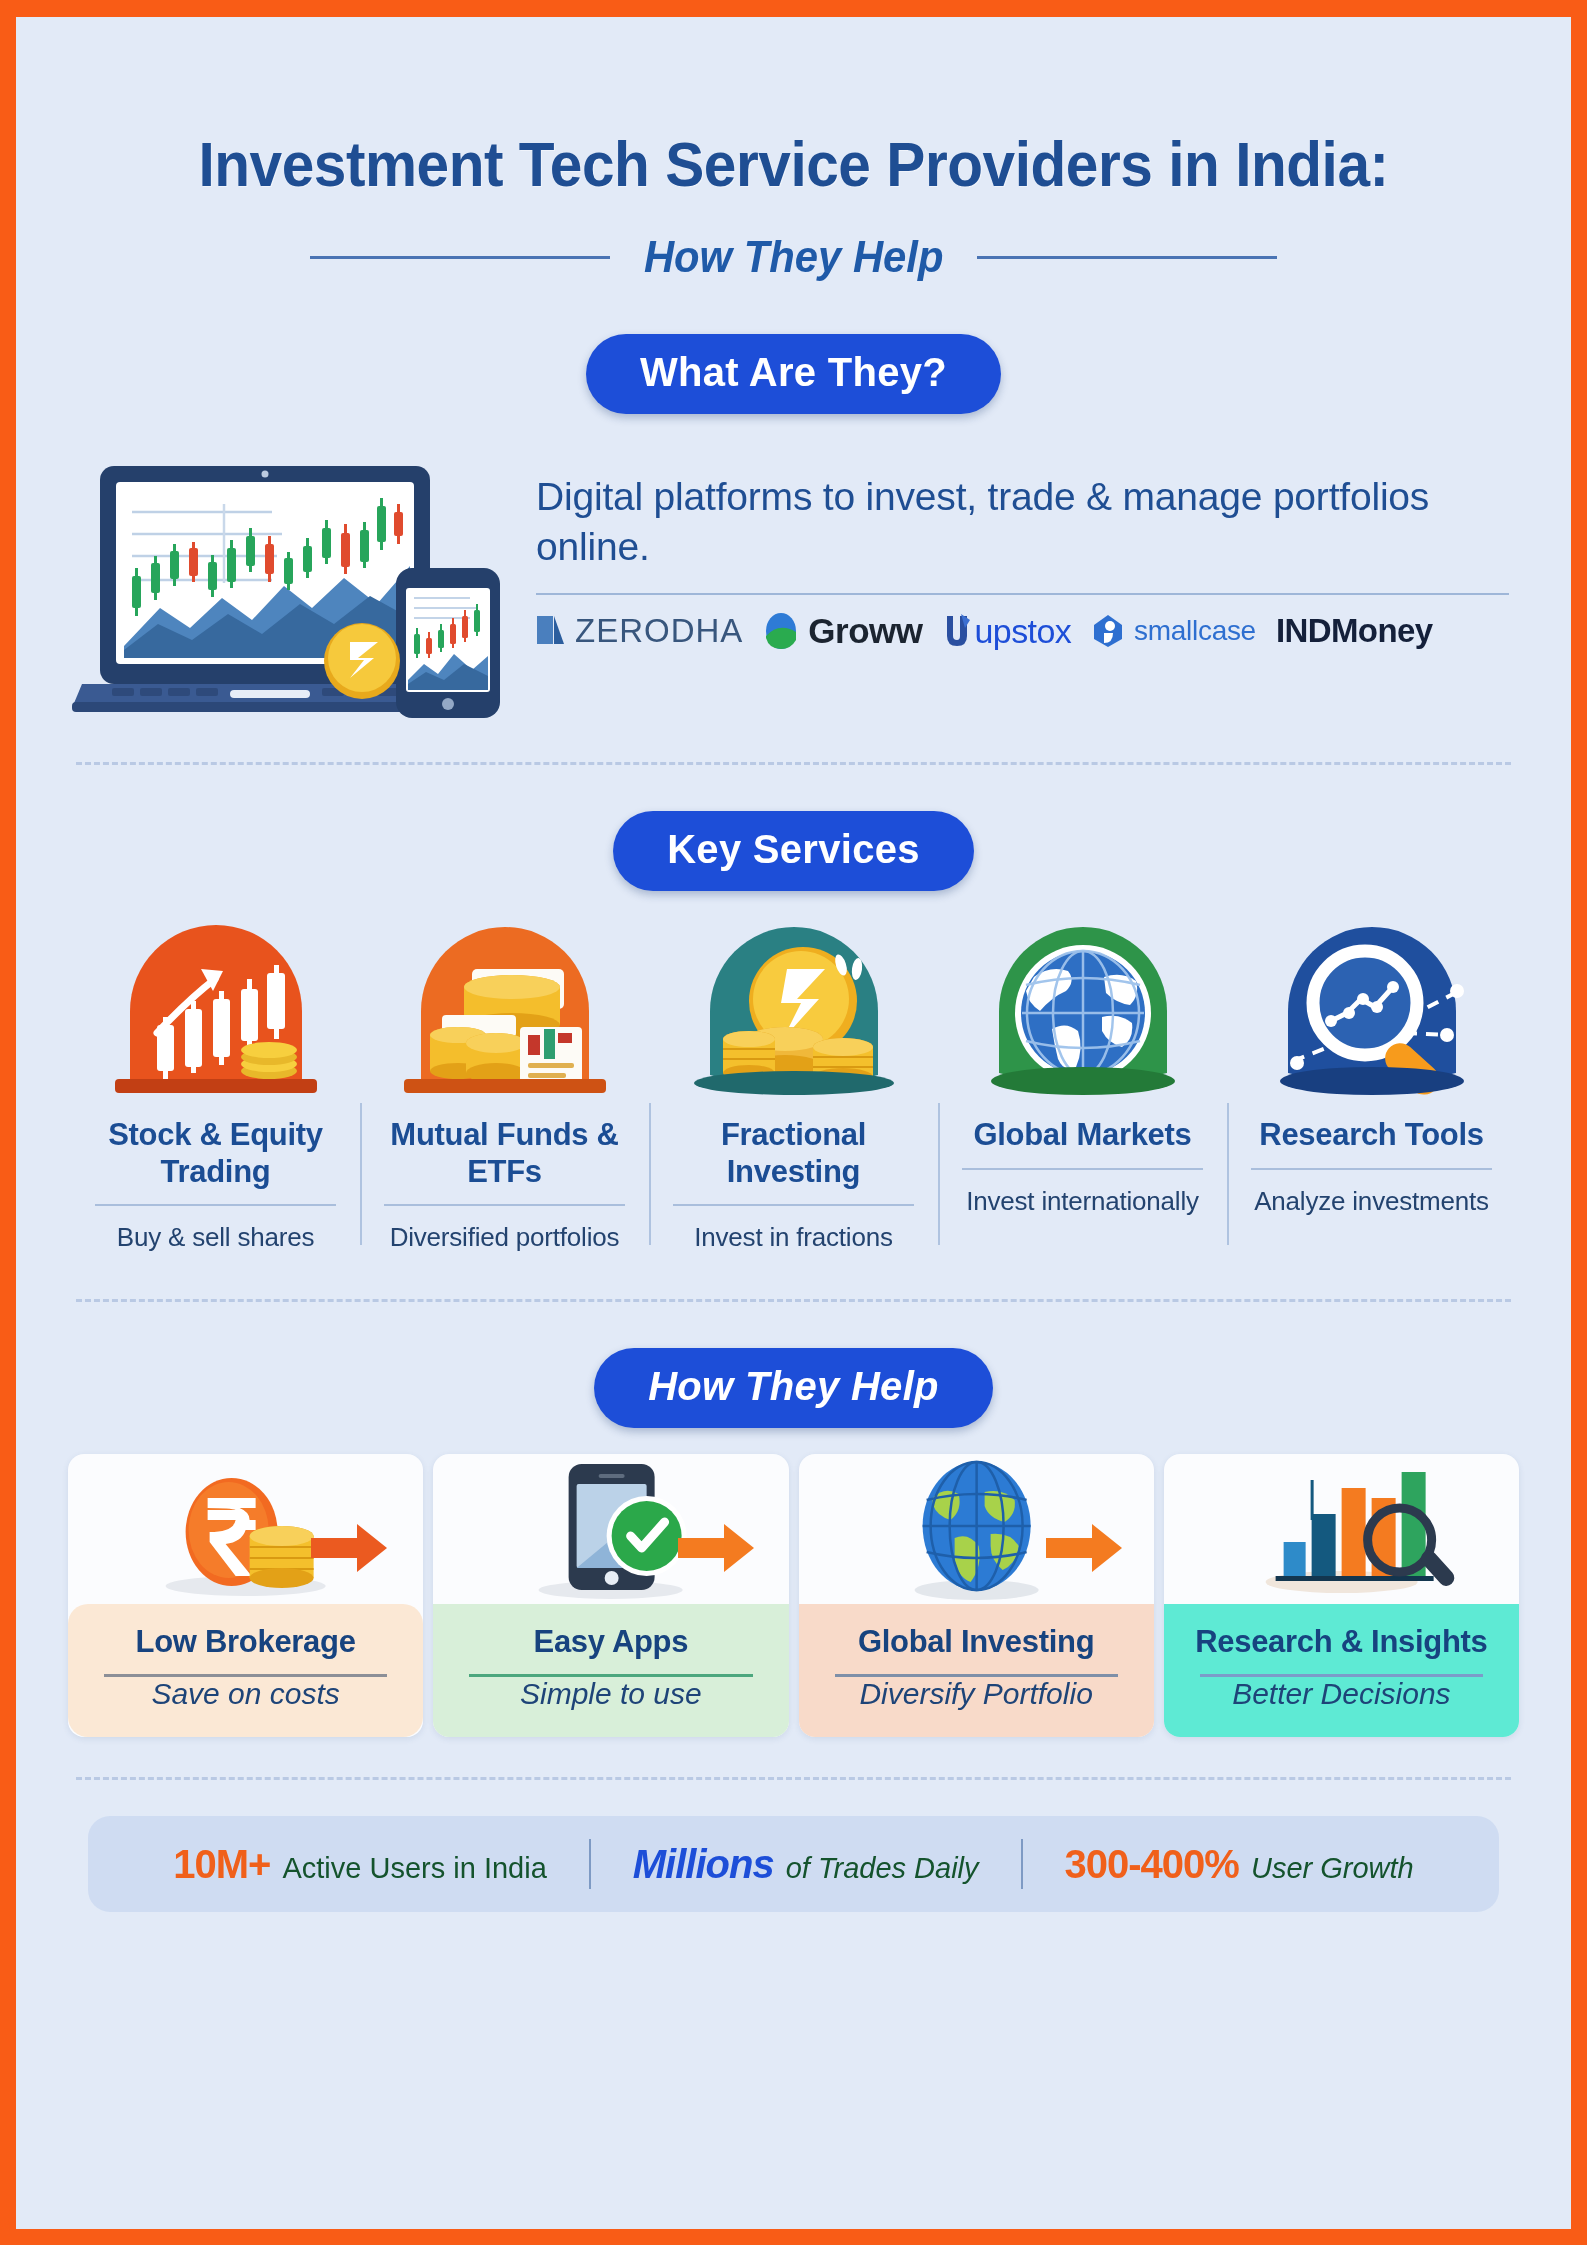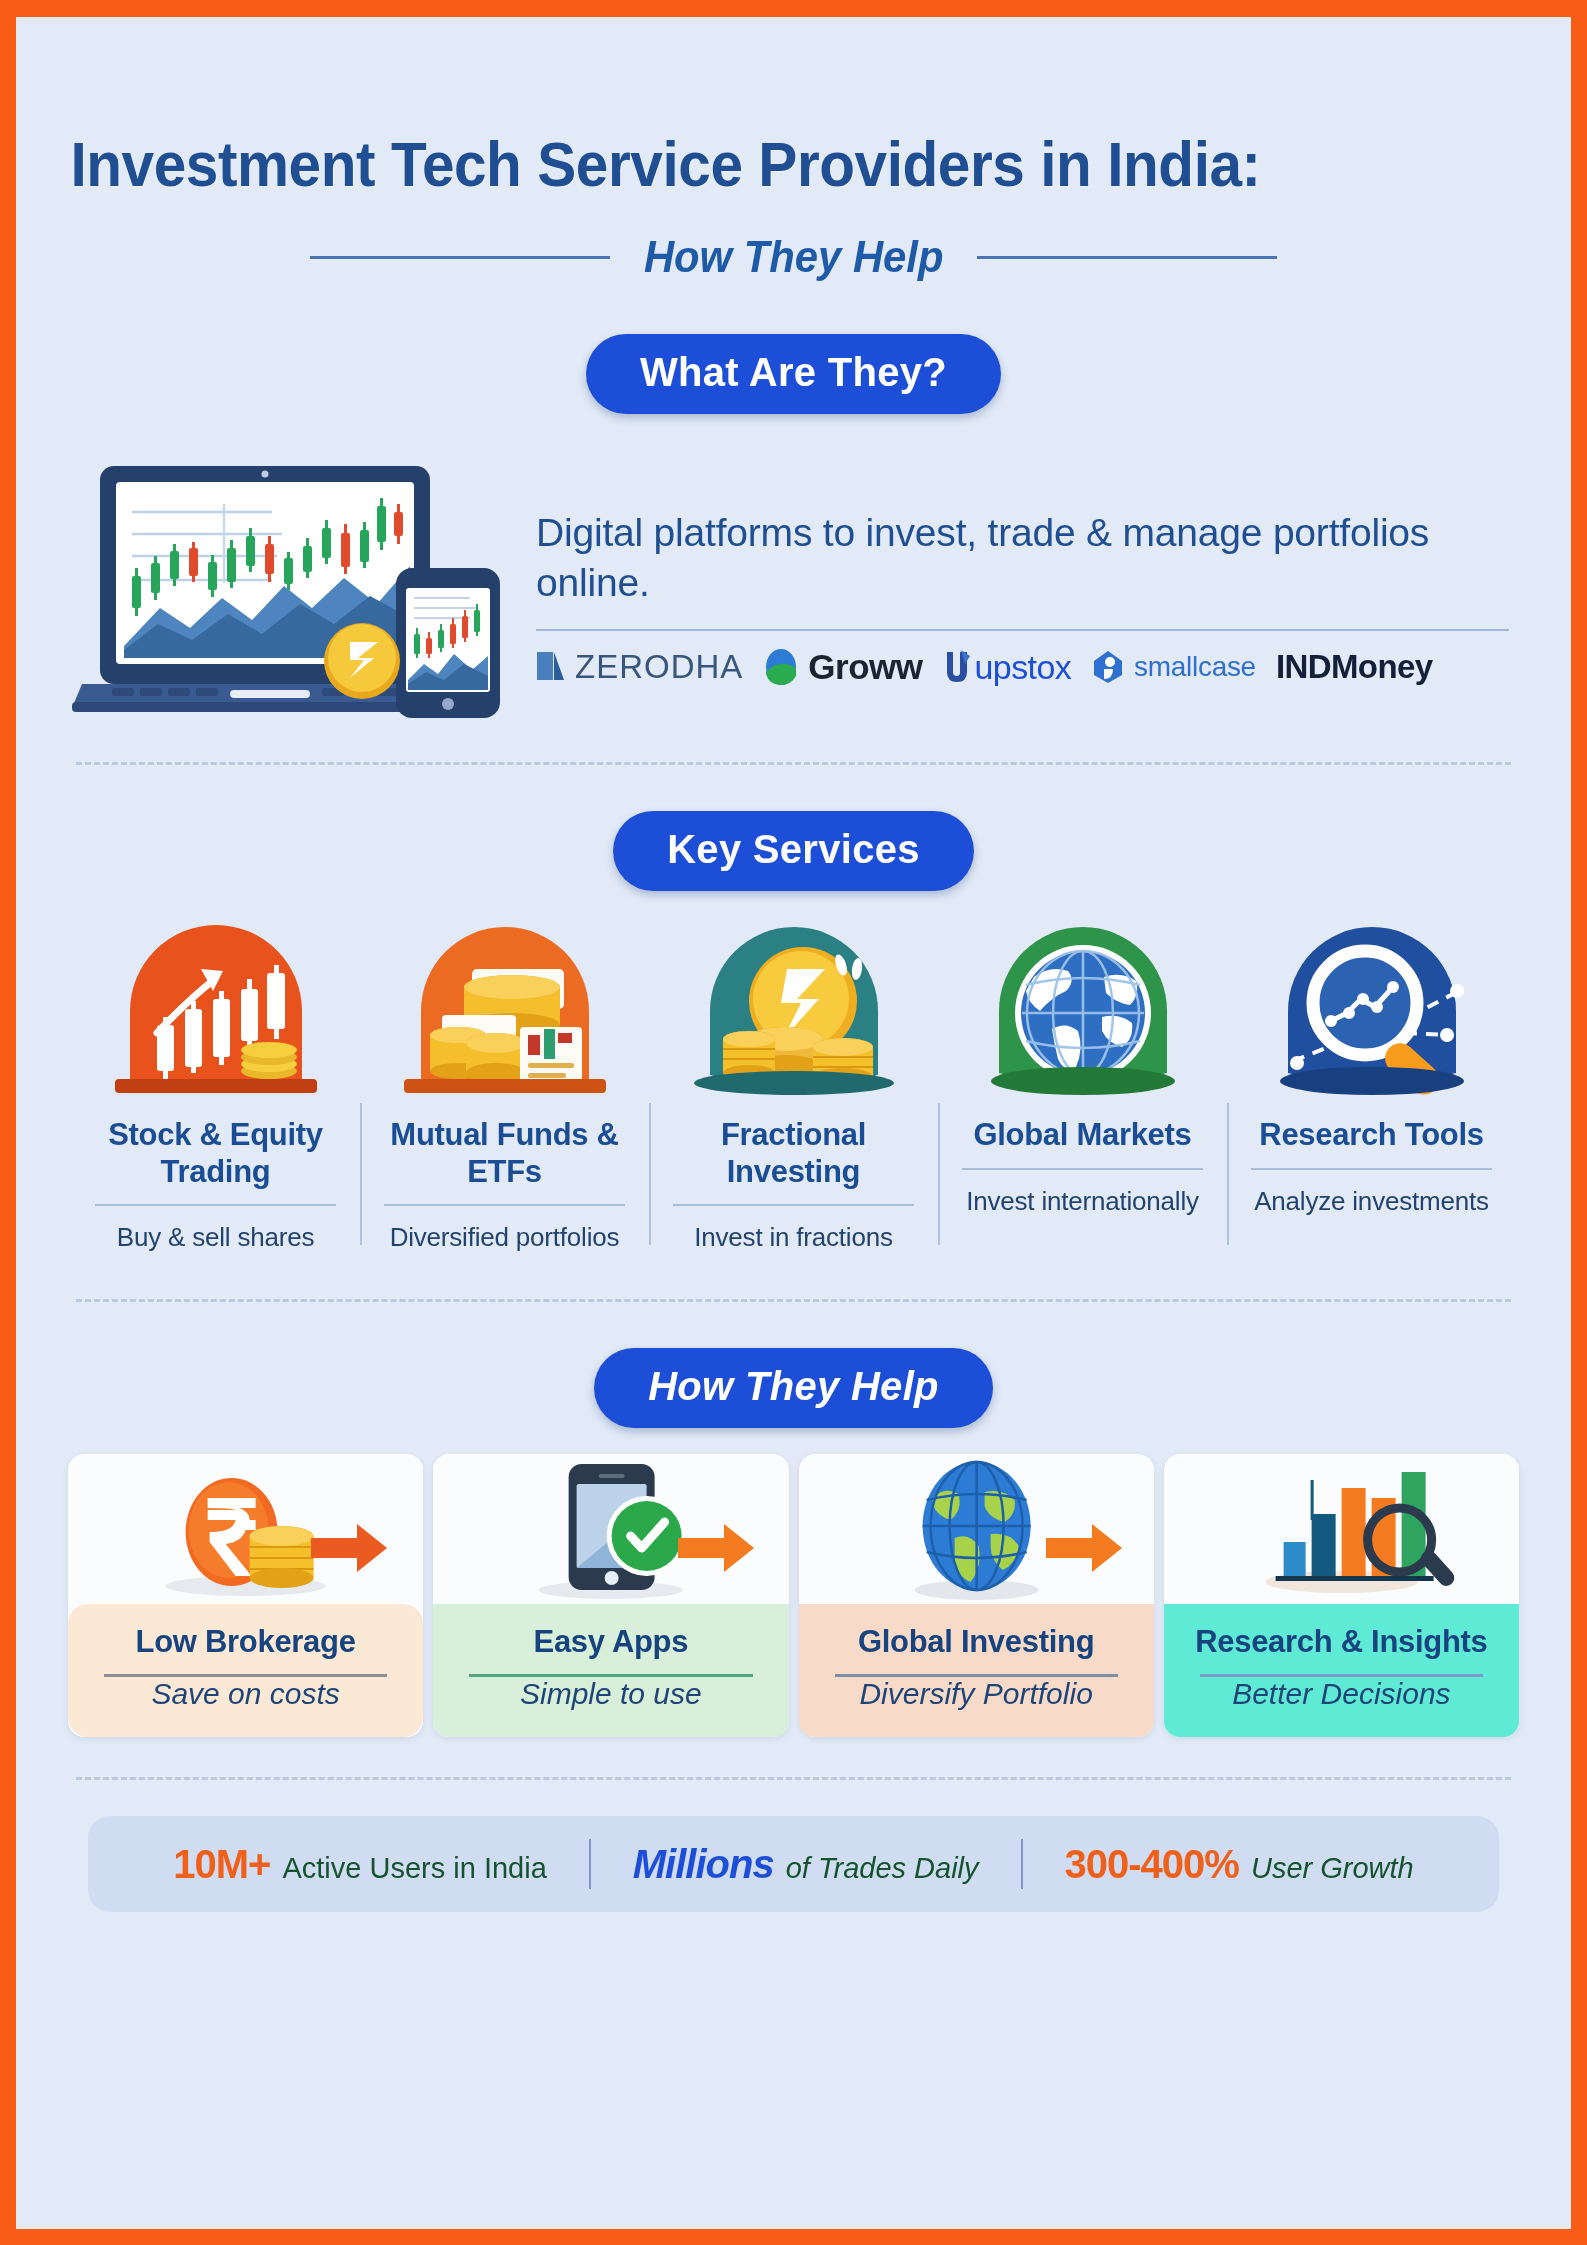--- a/index.html
+++ b/index.html
@@ -15,21 +15,21 @@
     padding:17px 16px 16px 16px;
   }
   .page {
     width:100%; height:100%;
     background:#E2EAF7;
     position:relative;
     overflow:hidden;
   }
 
   
-  .title-wrap { padding-top:116px; }
+  .title-wrap { padding-top:116px; text-align:center; }
   .main-title {
     font-size:63px; font-weight:bold; color:#1F4E93;
     letter-spacing:-.5px; line-height:1; white-space:nowrap;
     transform:scaleX(.93); transform-origin:center;
     text-shadow:1px 1px 0 rgba(255,255,255,.45);
   }
   .subtitle-row {
     margin-top:36px; display:flex; align-items:center;
     justify-content:center; gap:26px;
   }
@@ -49,21 +49,21 @@
     white-space:nowrap;
   }
   .badge.italic { font-style:italic; }
 
   
   .what-block { margin-top:44px; display:flex; padding:0 62px 0 56px; gap:24px; }
   .what-visual { width:440px; flex:none; position:relative; height:260px; }
   .what-text { flex:1; padding-top:14px; }
   .what-desc {
     font-size:39px; color:#1F4E93; line-height:1.27;
-    font-weight:500; letter-spacing:-.2px;margin-top:36px;
+    font-weight:500; letter-spacing:-.2px;
   }
   .logo-rule { height:2px; background:#9EB6D8; margin:22px 0 16px 0; }
   .logos { display:flex; align-items:center; gap:20px; }
   .logo { display:flex; align-items:center; gap:9px; white-space:nowrap; }
   .logo-txt-zerodha { font-size:33px; color:#38567D; letter-spacing:1px; }
   .logo-txt-groww { font-size:35px; font-weight:bold; color:#1B2430; letter-spacing:-.5px; }
   .logo-txt-upstox { font-size:34px; color:#1d4ed8; letter-spacing:-.6px; }
   .logo-txt-smallcase { font-size:28px; color:#2E6FD0; letter-spacing:-.3px; }
   .logo-txt-indmoney { font-size:33px; font-weight:bold; color:#14203A; letter-spacing:-.6px; }
 

